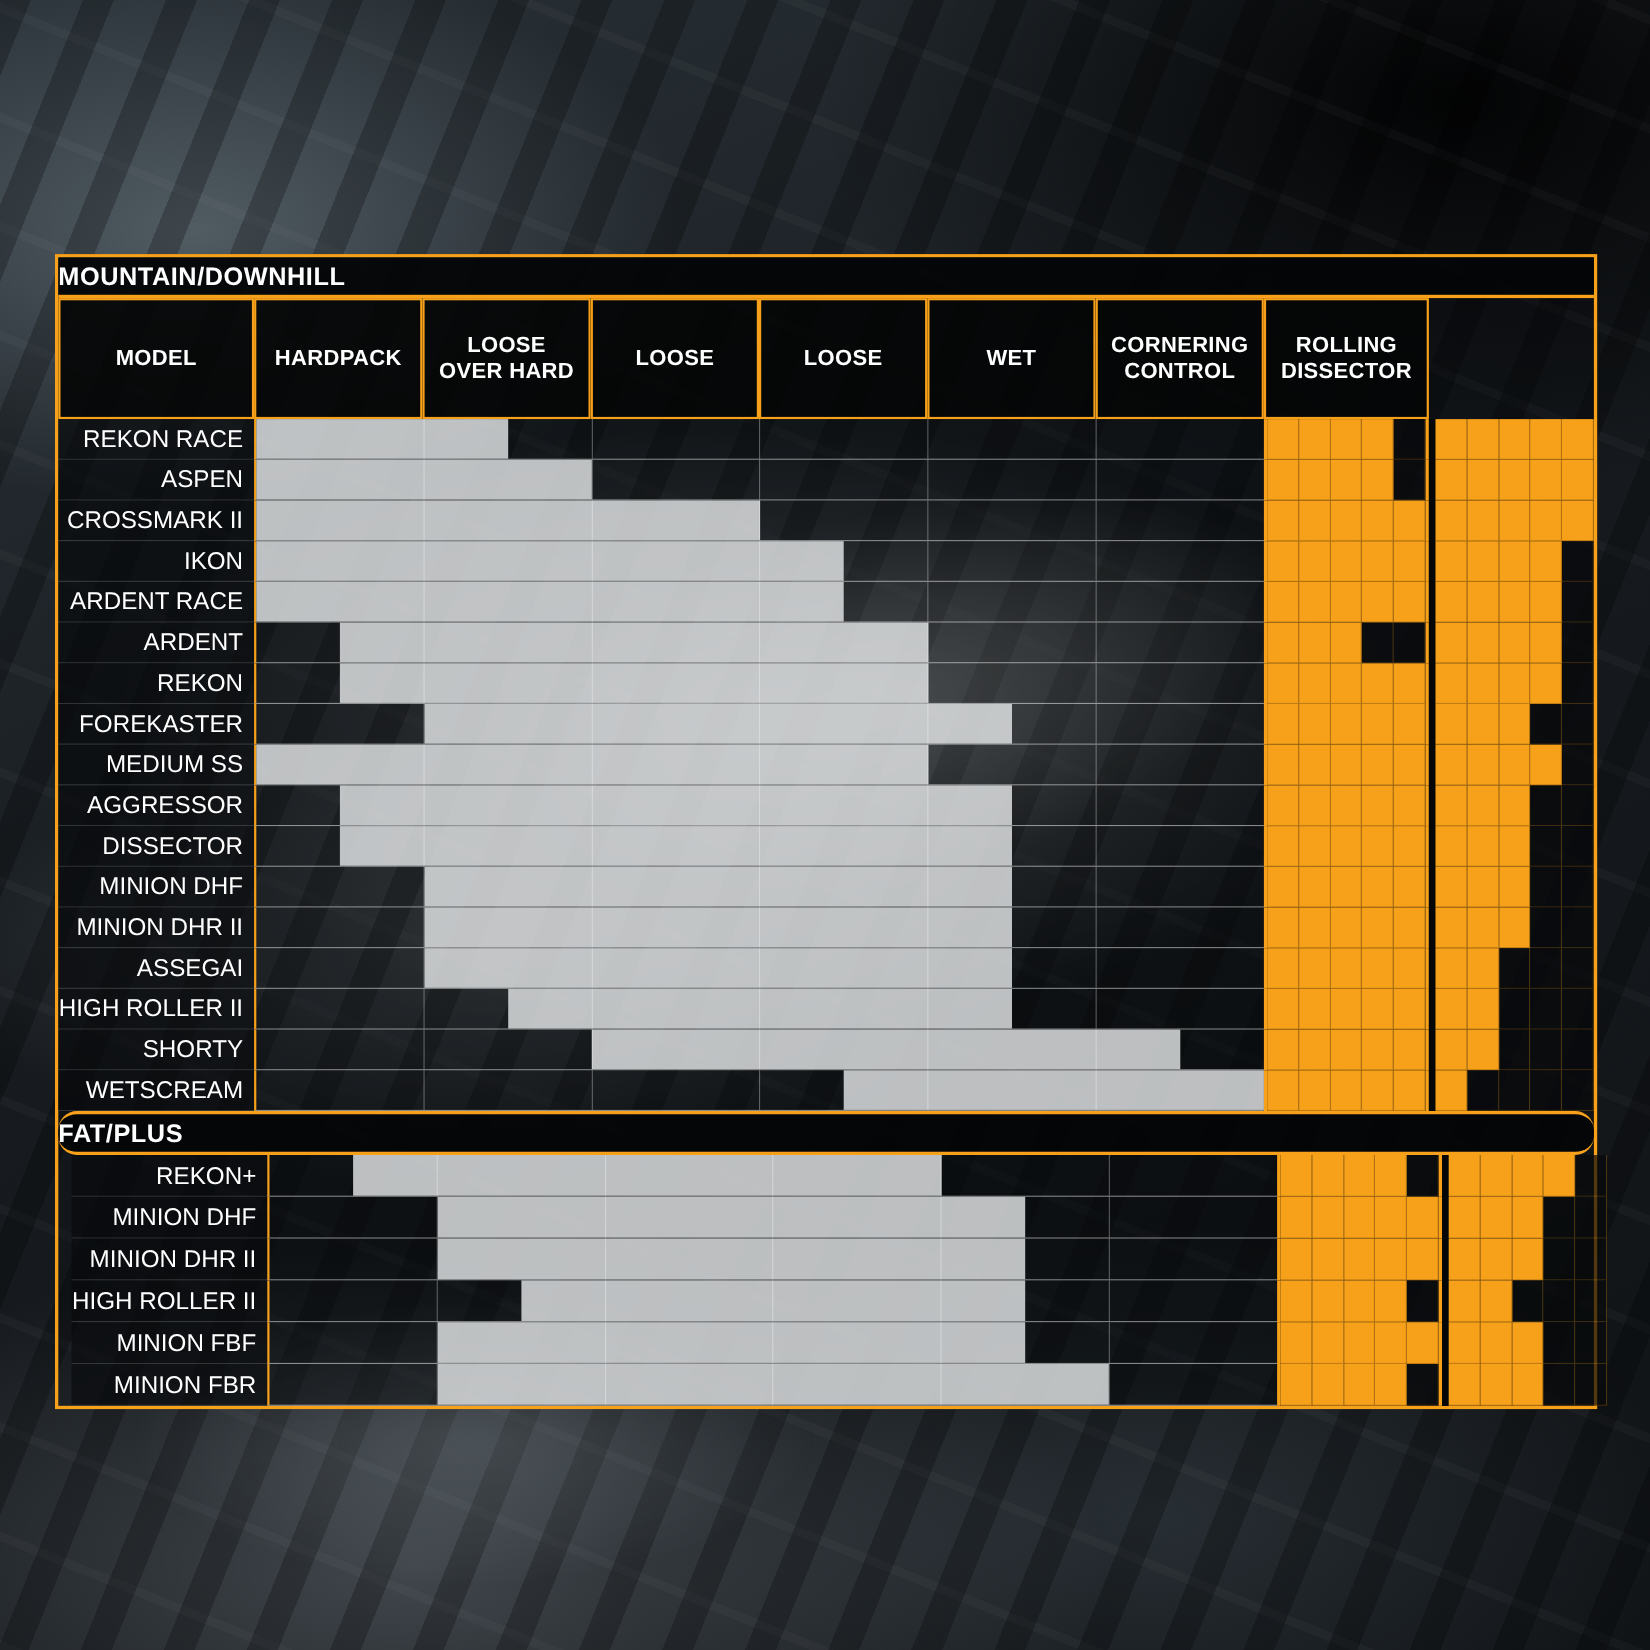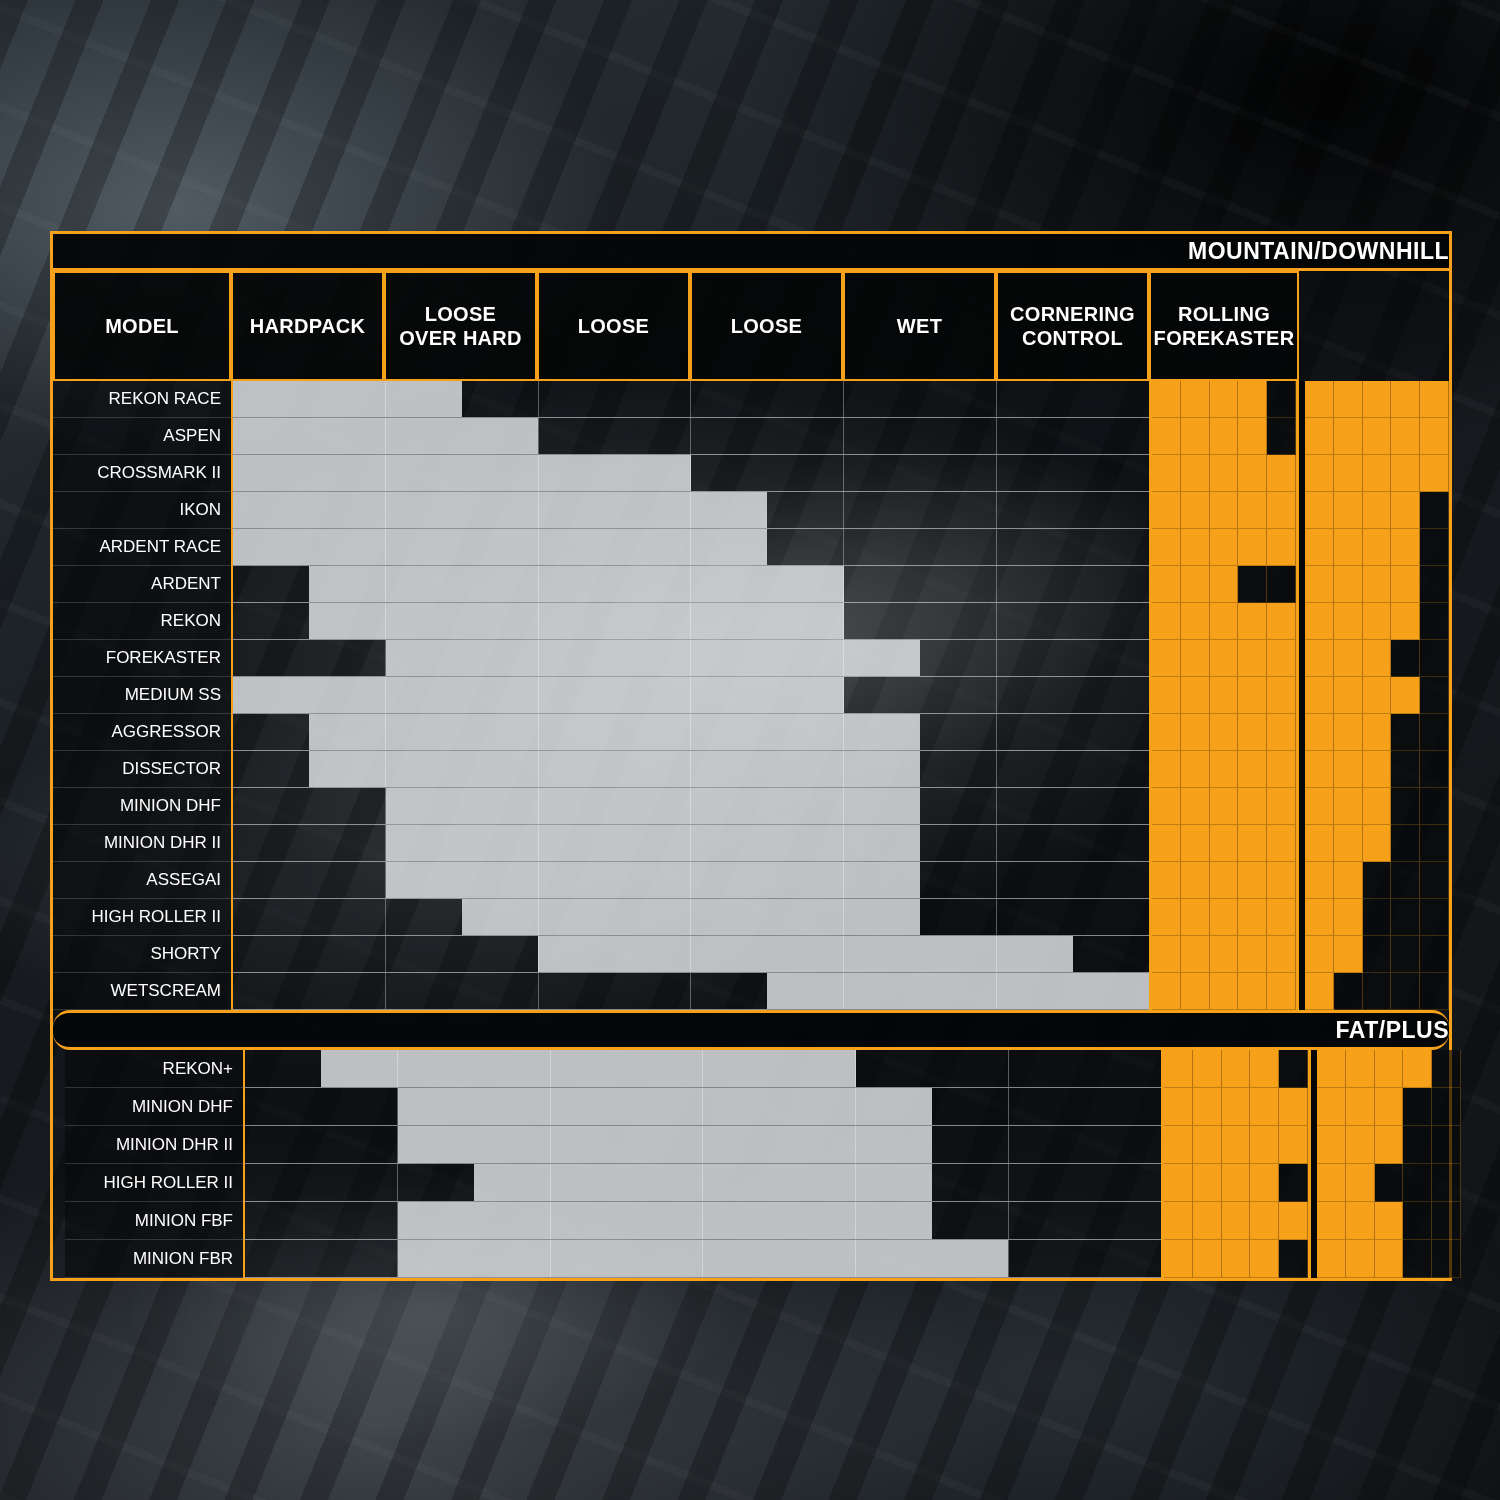--- a/index.html
+++ b/index.html
@@ -20,32 +20,32 @@
       repeating-linear-gradient(22deg, rgba(255,255,255,0.05) 0 8px, rgba(0,0,0,0) 8px 92px);
     opacity:.55;}
   .glow{position:absolute;border-radius:50%;filter:blur(6px);}
   .glow.a{left:430px;top:470px;width:760px;height:330px;transform:rotate(-14deg);
     background:radial-gradient(closest-side, rgba(225,229,231,0.30), transparent);}
   .glow.b{left:120px;top:1180px;width:620px;height:260px;
     background:radial-gradient(closest-side, rgba(160,172,180,0.25), transparent);}
 
   .chart{position:absolute;left:50px;top:231px;width:1402px;border:3px solid #F7A11A;
     box-sizing:border-box;background:rgba(6,8,10,0.18);}
-  .section-title{height:34px;line-height:34px;text-align:right;color:#fff;font-weight:bold;
+  .section-title{height:34px;line-height:34px;text-align:left;color:#fff;font-weight:bold;
     font-size:23px;letter-spacing:.5px;background:rgba(4,5,6,0.94);
     border-bottom:3px solid #F7A11A;}
   .section-title.fat-title{border-top:3px solid #F7A11A;border-radius:17px;}
   .header-row{display:grid;grid-template-columns:178px repeat(6,153px) 150px 150px;height:110px;}
   .hcell{box-sizing:border-box;border:2px solid #F7A11A;background:rgba(4,5,6,0.9);
     color:#fff;font-weight:bold;font-size:20px;letter-spacing:.3px;display:flex;
     align-items:center;justify-content:center;text-align:center;padding:0 12px;line-height:1.2;}
   .row{display:grid;grid-template-columns:178px repeat(6,153px) 150px 150px;height:37px;}
   .row.fat{height:38px;padding-left:12px;}
   .cell{box-sizing:border-box;position:relative;}
-  .model-cell{background:rgba(6,8,10,0.6);color:#fff;font-size:17px;display:flex;
+  .model-cell{background:rgba(6,8,10,0.6);color:#fff;font-size:22px;display:flex;
     align-items:center;justify-content:flex-end;padding-right:10px;
     border-bottom:1px solid rgba(255,255,255,0.16);}
   .terrain-track{grid-column:2 / span 6;display:flex;background:rgba(6,8,10,0.32);
     border-left:2px solid #F7A11A;border-bottom:1px solid rgba(255,255,255,0.5);
     position:relative;}
   .tcell{flex:1;border-right:1px solid rgba(255,255,255,0.32);position:relative;z-index:2;}
   .tcell:last-child{border-right:none;}
   .range-bar{position:absolute;top:0;bottom:0;background:rgba(228,231,232,0.82);z-index:1;}
   .rating{display:flex;background:rgba(8,9,10,0.55);}
   .cell-cc{border-left:3px solid #F7A11A;border-right:3px solid #F7A11A;}
@@ -66,21 +66,21 @@
     <div class="section-title">MOUNTAIN/DOWNHILL</div>
 
     <div class="header-row">
       <div class="hcell">MODEL</div>
       <div class="hcell">HARDPACK</div>
       <div class="hcell">LOOSE OVER HARD</div>
       <div class="hcell">LOOSE</div>
       <div class="hcell">LOOSE</div>
       <div class="hcell">WET</div>
       <div class="hcell">CORNERING CONTROL</div>
-      <div class="hcell">ROLLING FOREKASTER</div>
+      <div class="hcell">ROLLING DISSECTOR</div>
     </div>
 
     <div id="rows-0">
         <div class="row">
           <div class="cell model-cell">REKON RACE</div>
           <div class="cell terrain-track">
             <div class="range-bar" style="left: 0%; width: 25%;"></div>
             <div class="tcell"></div>
             <div class="tcell"></div>
             <div class="tcell"></div>

